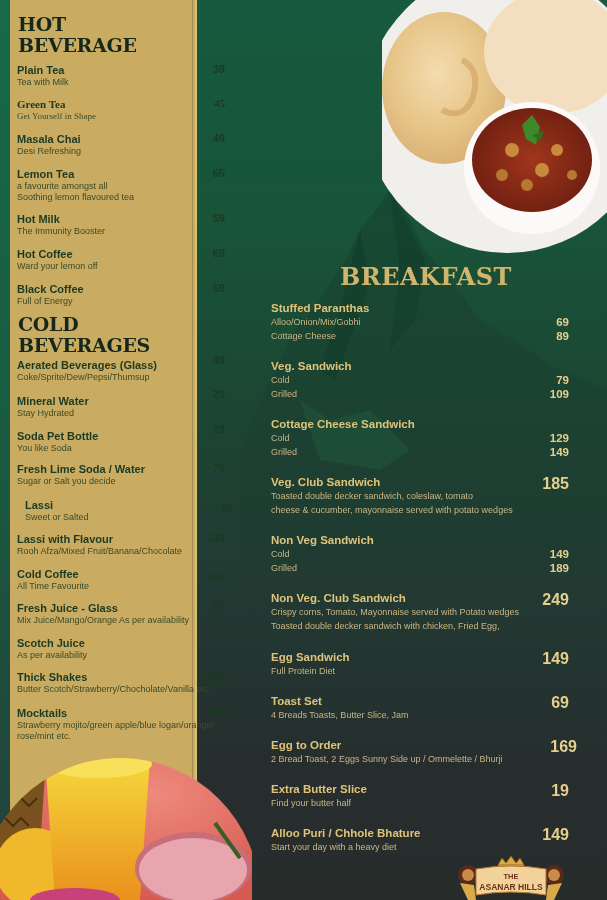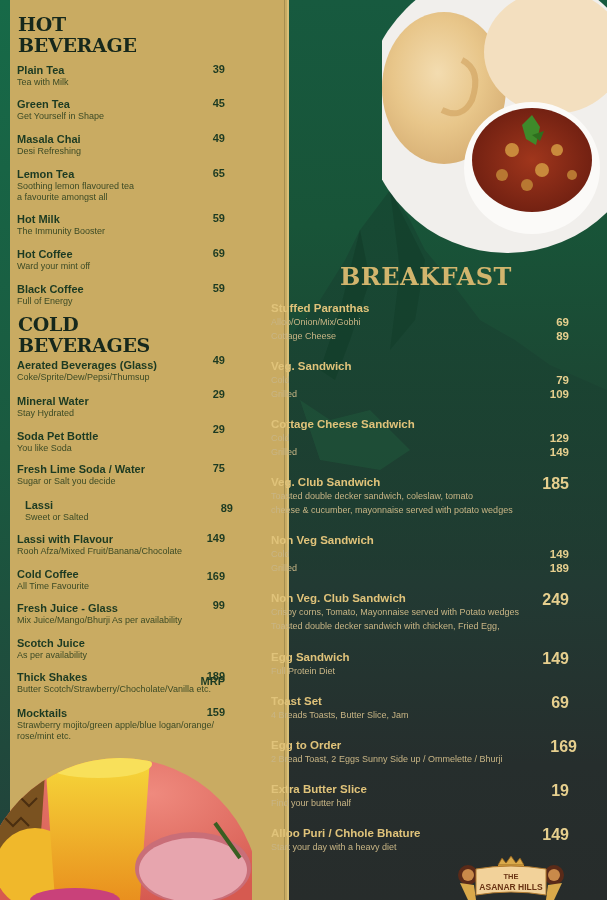--- a/index.html
+++ b/index.html
@@ -15,21 +15,21 @@
       background: linear-gradient(180deg, #175a3f 0%, #185438 25%, #1c4633 45%, #223a33 65%, #262e2d 85%, #272c2b 100%);
     }
     .mountain {
       position: absolute; left: 240px; top: 150px; width: 367px; height: 420px;
     }
     .left-strip {
       position: absolute; left: 0; top: 0; width: 10px; height: 900px;
       background: linear-gradient(180deg, #176a48 0%, #1a5a40 50%, #23403a 100%);
     }
     .left-panel {
-      position: absolute; left: 10px; top: 0; width: 279px; height: 900px;
+      position: absolute; left: 10px; top: 0; width: 187px; height: 900px;
       background: #c9ab62;
       border-right: 2px solid #d9c079;
     }
     .left-panel .inner-border {
       position: absolute; right: 2px; top: 0; bottom: 0; width: 1px; background: #a48e4f;
     }
     .section-title {
       position: absolute; left: 8px;
       font-family: "DejaVu Serif", "Liberation Serif", serif;
       font-weight: bold; color: #16281c; font-size: 19px; line-height: 21px;
@@ -94,44 +94,44 @@
   <div class="section-title" style="top:14px;">
     <div>HOT</div>
     <div>BEVERAGE</div>
   </div>
 
   <div class="item" style="top:63px;">
     <div class="name">Plain Tea</div>
     <div class="desc">Tea with Milk</div>
     <div class="price">39</div>
   </div>
-  <div class="item" style="top:97px;">
+  <div class="item" style="top:97px;font-family:Liberation Serif, serif;">
     <div class="name">Green Tea</div>
     <div class="desc">Get Yourself in Shape</div>
     <div class="price">45</div>
   </div>
   <div class="item" style="top:132px;">
     <div class="name">Masala Chai</div>
     <div class="desc">Desi Refreshing</div>
     <div class="price">49</div>
   </div>
   <div class="item" style="top:167px;">
     <div class="name">Lemon Tea</div>
+    <div class="desc">a favourite amongst all</div>
     <div class="desc">Soothing lemon flavoured tea</div>
-    <div class="desc">a favourite amongst all</div>
     <div class="price">65</div>
   </div>
   <div class="item" style="top:212px;">
     <div class="name">Hot Milk</div>
     <div class="desc">The Immunity Booster</div>
     <div class="price">59</div>
   </div>
   <div class="item" style="top:247px;">
     <div class="name">Hot Coffee</div>
-    <div class="desc">Ward your mint off</div>
+    <div class="desc">Ward your lemon off</div>
     <div class="price">69</div>
   </div>
   <div class="item" style="top:282px;">
     <div class="name">Black Coffee</div>
     <div class="desc">Full of Energy</div>
     <div class="price">59</div>
   </div>
 
   <div class="section-title" style="top:314px;">
     <div>COLD</div>
@@ -168,21 +168,21 @@
     <div class="desc">Rooh Afza/Mixed Fruit/Banana/Chocolate</div>
     <div class="price">149</div>
   </div>
   <div class="item" style="top:567px;">
     <div class="name">Cold Coffee</div>
     <div class="desc">All Time Favourite</div>
     <div class="price" style="top:3px;">169</div>
   </div>
   <div class="item" style="top:601px;">
     <div class="name">Fresh Juice - Glass</div>
-    <div class="desc">Mix Juice/Mango/Bhurji As per availability</div>
+    <div class="desc">Mix Juice/Mango/Orange As per availability</div>
     <div class="price" style="top:-2px;">99</div>
   </div>
   <div class="item" style="top:636px;">
     <div class="name">Scotch Juice</div>
     <div class="desc">As per availability</div>
     <div class="price" style="top:-1px;margin-top:40px;">MRP</div>
   </div>
   <div class="item" style="top:670px;">
     <div class="name">Thick Shakes</div>
     <div class="desc">Butter Scotch/Strawberry/Chocholate/Vanilla etc.</div>

